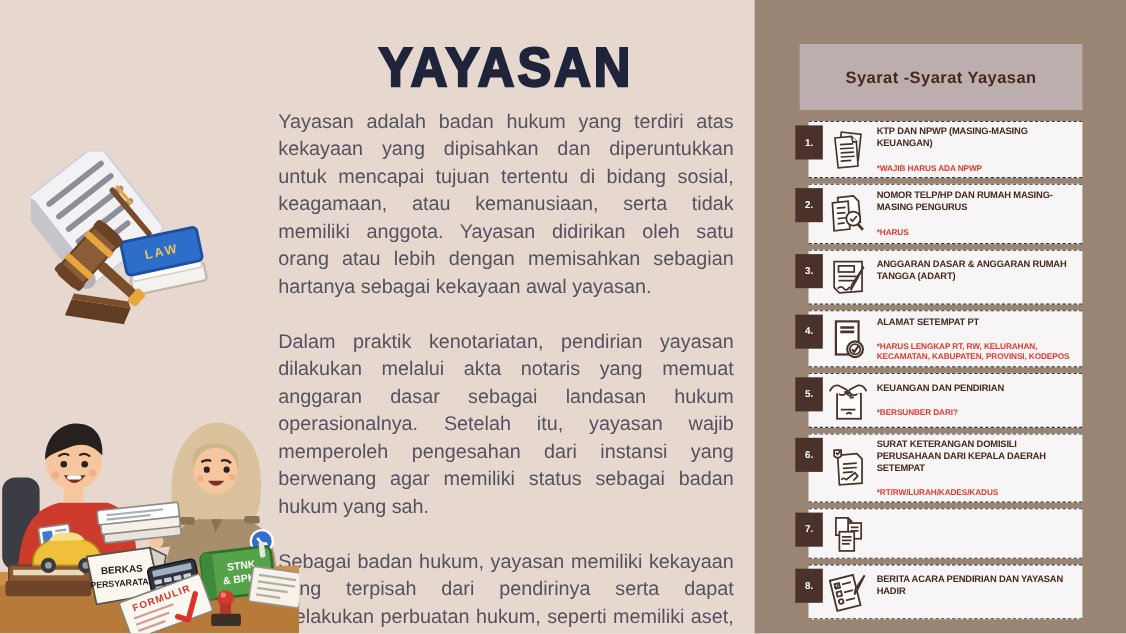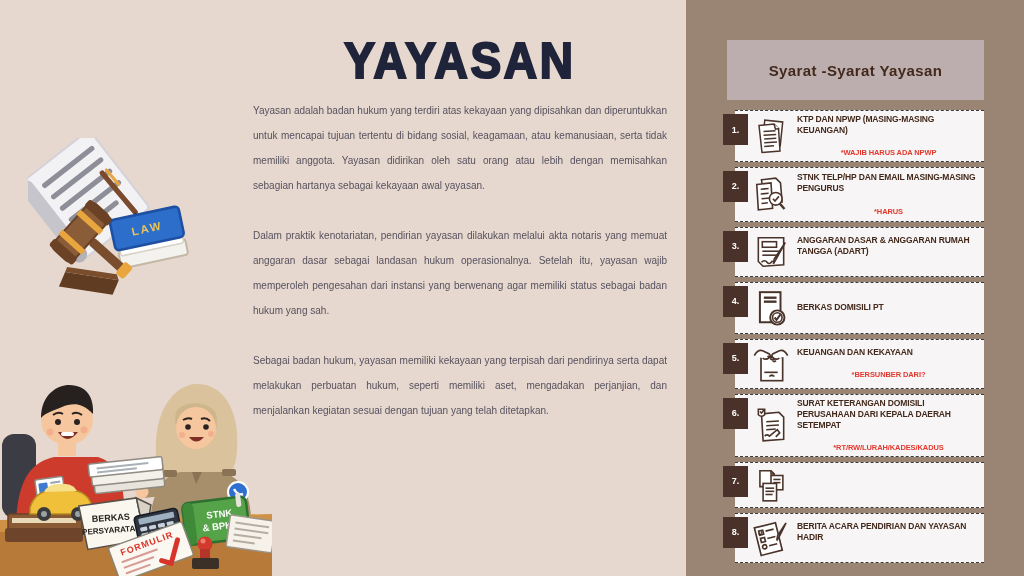--- a/index.html
+++ b/index.html
@@ -29,34 +29,34 @@
     font-size:9px;font-weight:bold;
   }
   .icon-box{flex:0 0 44px;display:flex;align-items:center;justify-content:center;}
   .req-texts{flex:1;padding:3px 4px 3px 4px;}
   .req-title{
     font-size:8.5px;font-weight:bold;color:var(--item_brown,#43291c);
     letter-spacing:-.15px;line-height:1.3;
   }
   .req-note{
     font-size:7.5px;font-weight:bold;color:var(--red_note,#e2392e);
-    letter-spacing:-.1px;line-height:1.3;margin-top:12px;text-align:center;
+    letter-spacing:-.1px;line-height:1.3;margin-top:12px;
   }
   
   .content{position:absolute;left:253px;top:32px;width:414px;}
   .main-title{
     text-align:center;color:var(--title_navy,#20243a);
     font-size:50px;font-weight:bold;letter-spacing:3px;line-height:58px;
     -webkit-text-stroke:2.2px var(--title_navy,#20243a);
     transform:scaleX(.92);transform-origin:center;
     margin-bottom:8px;
   }
   .body-copy p{
     margin:0 0 25px 0;text-align:justify;
-    font-size:10px;line-height:25px;color:var(--body_text,#56515f);
+    font-size:18px;line-height:25px;color:var(--body_text,#56515f);
   }
   .illus{position:absolute;}
   .illus-law{left:28px;top:138px;}
   .illus-desk{left:0;top:372px;}
   svg text{font-family:"Liberation Sans",sans-serif;}
 </style>
 </head>
 <body>
 
 <div class="slide">
@@ -288,21 +288,21 @@
               <line x1="11" y1="18" x2="21" y2="17"></line>
                 <line x1="11" y1="24" x2="21" y2="23"></line>
               <line x1="12" y1="30" x2="22" y2="29"></line>
                 <line x1="12" y1="36" x2="20" y2="35"></line>
               <circle cx="30" cy="30" r="8" fill="#ffffff"></circle>
               <path d="M26.5,30 L29,33 L34,27"></path>
               <line x1="35" y1="36" x2="41" y2="43" stroke-width="3"></line>
             </svg>
           </div>
           <div class="req-texts">
-            <div class="req-title">STNK TELP/HP DAN EMAIL MASING-MASING PENGURUS</div>
+            <div class="req-title">NOMOR TELP/HP DAN RUMAH MASING-MASING PENGURUS</div>
             <div class="req-note">*HARUS</div>
           </div>
         </div>
 
         <div class="req-row" style="min-height:50px">
           <div class="badge">3.</div>
           <div class="icon-box">
             <svg width="38" height="38" viewBox="0 0 48 48" fill="none" stroke="#4a332a" stroke-width="2">
               <path d="M8,6 L40,6 L40,40 L14,42 L8,36 Z" fill="#ffffff"></path>
               <rect x="13" y="11" width="18" height="7" fill="#ffffff"></rect>
@@ -324,38 +324,39 @@
             <svg width="38" height="38" viewBox="0 0 48 48" fill="none" stroke="#4a332a" stroke-width="2">
               <rect x="10" y="4" width="26" height="38" fill="#ffffff" stroke-width="2.5"></rect>
               <line x1="15" y1="11" x2="31" y2="11" stroke-width="3"></line>
               <line x1="15" y1="16" x2="31" y2="16" stroke-width="3"></line>
               <circle cx="32" cy="36" r="9" fill="#ffffff" stroke-width="2.5"></circle>
               <circle cx="32" cy="36" r="6"></circle>
               <path d="M28.5,36 L31,39 L36,32" stroke-width="2.5"></path>
             </svg>
           </div>
           <div class="req-texts">
-            <div class="req-title">BERKAS DOMISILI PT</div>
+            <div class="req-title">ALAMAT SETEMPAT PT</div>
+            <div class="req-note">*HARUS LENGKAP RT, RW, KELURAHAN, KECAMATAN, KABUPATEN, PROVINSI, KODEPOS</div>
           </div>
         </div>
 
         <div class="req-row" style="min-height:50px">
           <div class="badge">5.</div>
           <div class="icon-box">
             <svg width="40" height="40" viewBox="0 0 48 48" fill="none" stroke="#4a332a" stroke-width="2">
               <rect x="12" y="16" width="26" height="28" fill="#ffffff"></rect>
               <line x1="16" y1="34" x2="32" y2="34"></line>
               <path d="M22,39 q3,-3 6,0"></path>
               <path d="M4,14 Q8,6 14,8 L22,12 Q24,14 22,16 Q18,20 14,17" fill="#ffffff"></path>
               <path d="M44,14 Q40,6 34,8 L26,12 Q24,14 26,16 Q30,20 34,17" fill="#ffffff"></path>
               <path d="M20,14 q2,3 5,1 M23,17 q2,3 5,1 M26,20 q2,2 4,0"></path>
             </svg>
           </div>
           <div class="req-texts">
-            <div class="req-title">KEUANGAN DAN KEKAYAAN</div>
+            <div class="req-title">KEUANGAN DAN PENDIRIAN</div>
             <div class="req-note">*BERSUNBER DARI?</div>
           </div>
         </div>
 
         <div class="req-row" style="min-height:56px">
           <div class="badge">6.</div>
           <div class="icon-box">
             <svg width="38" height="38" viewBox="0 0 48 48" fill="none" stroke="#4a332a" stroke-width="2">
               <path d="M12,10 L34,8 L40,14 L40,42 L14,44 Z" fill="#ffffff"></path>
               <line x1="18" y1="20" x2="34" y2="19"></line>

